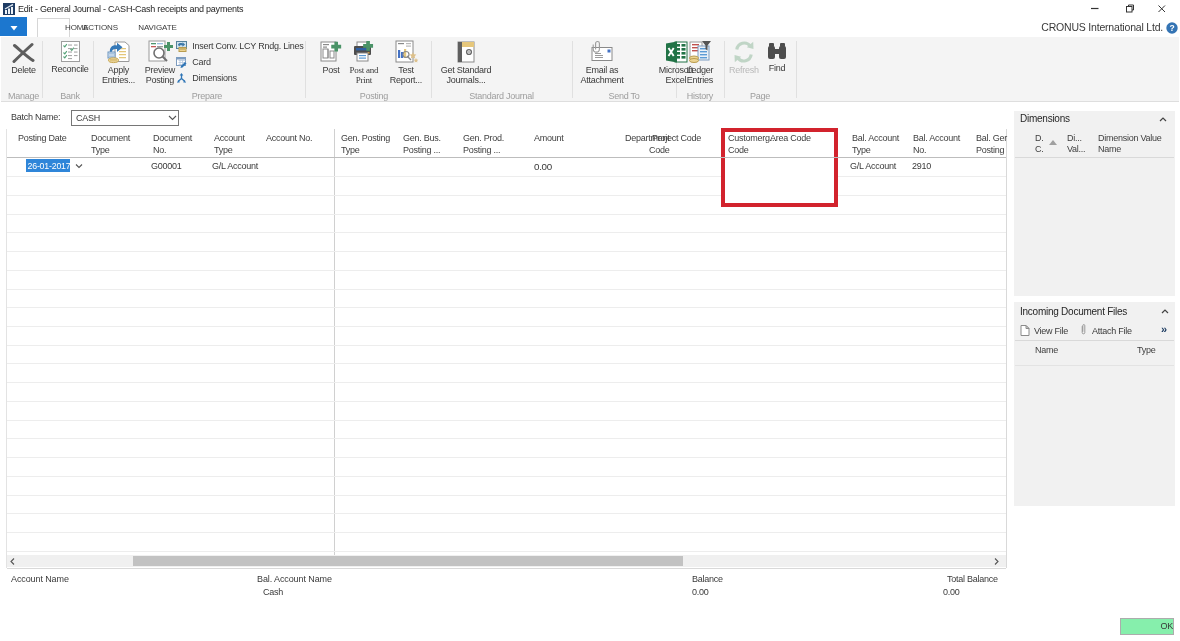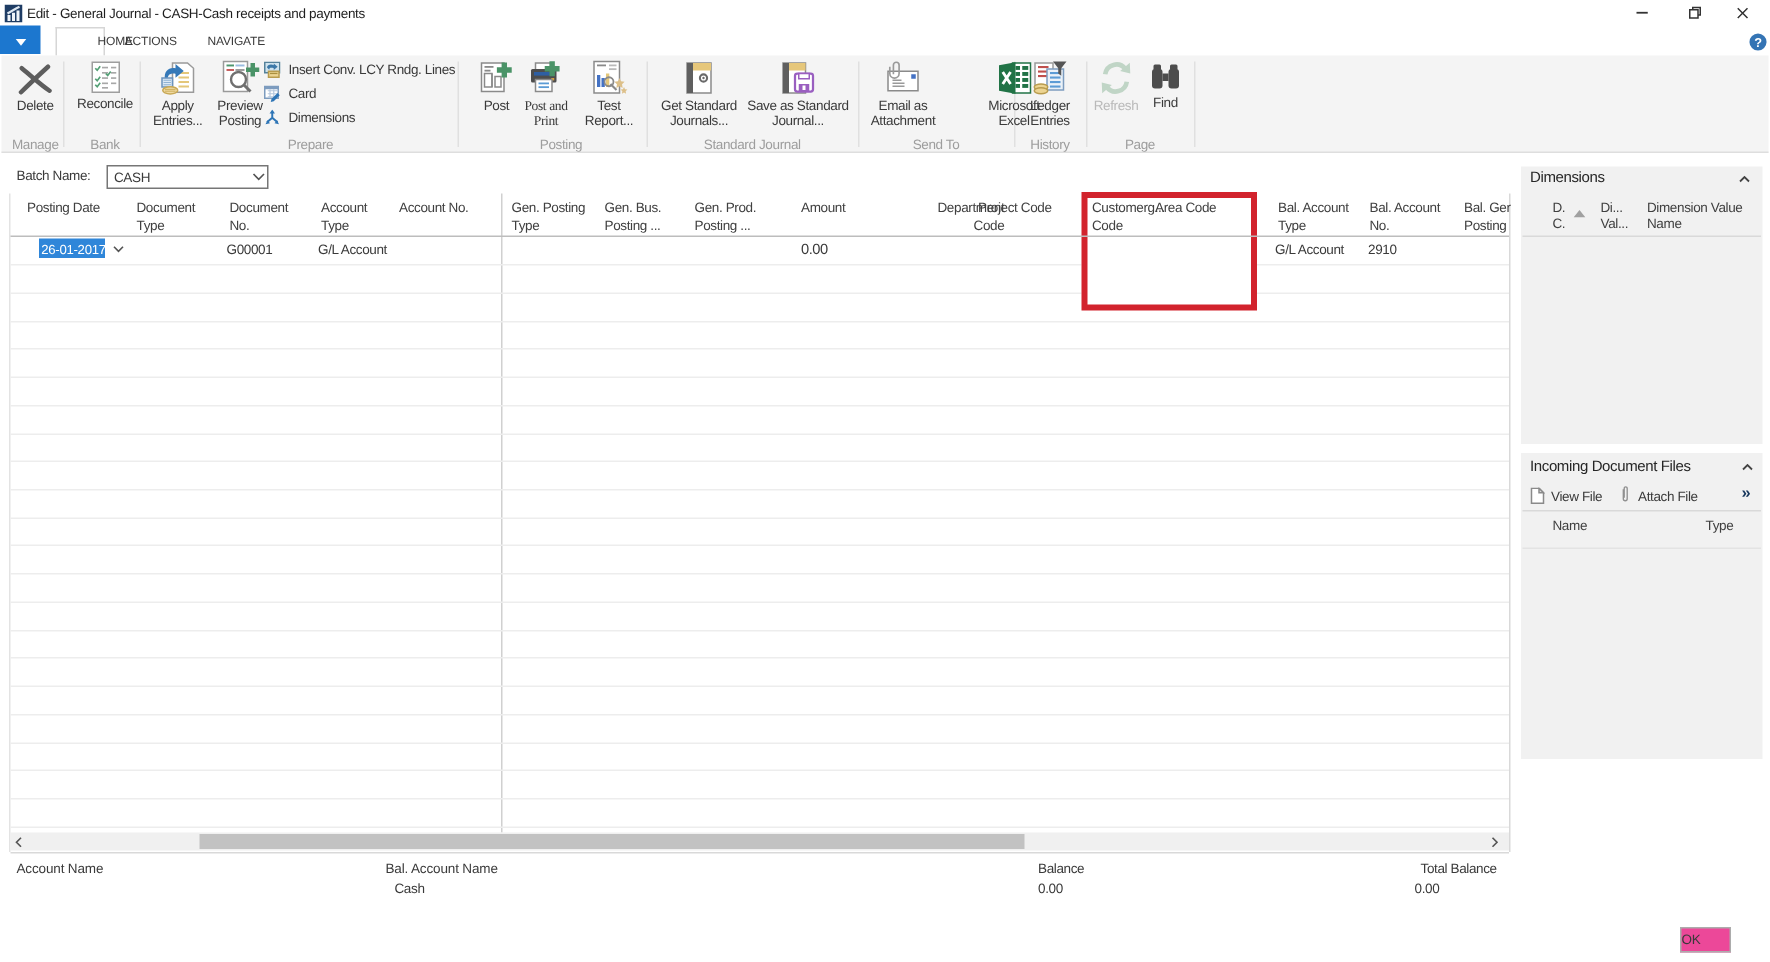--- a/index.html
+++ b/index.html
@@ -48,20 +48,21 @@
     </svg>
 
   <div class="abs" style="left:-1px;top:16px;width:27px;height:19px;background:#1c77cf;"></div>
   <svg class="abs" style="left:9px;top:25px" width="8" height="5" viewBox="0 0 8 5">
       <path d="M0.5 0 L7.5 0 L4 4.5 Z" fill="#fff"></path>
     </svg>
   <div class="abs" style="left:36px;top:17px;width:33px;height:19px;background:#fff;border:1px solid #d6d6d6;border-bottom:none;"></div>
   <div class="tab" style="left:36px;width:33px;text-align:center;padding-left:28px;">HOME</div>
   <div class="tab" style="left:81px;width:37px;text-align:center;">ACTIONS</div>
   <div class="tab" style="left:136px;width:41px;text-align:center;">NAVIGATE</div>
+  <div class="tab" style="left:1000px;width:162px;text-align:right;font-size:10.5px;letter-spacing:-0.2px;color:#3a3a3a;">CRONUS International Ltd.</div>
   <svg class="abs" style="left:1165px;top:21px" width="12" height="12" viewBox="0 0 12 12">
       <circle cx="6" cy="6" r="5.7" fill="#3474b4"></circle>
       <text x="6" y="9" font-size="8.5" font-weight="bold" fill="#fff" text-anchor="middle" font-family="Liberation Sans">?</text>
     </svg>
 
   <div id="ribbon">
 
     <div class="gsep" style="left:41px"></div>
     <div class="gsep" style="left:92px"></div>
     <div class="gsep" style="left:304px"></div>
@@ -209,32 +210,20 @@
       <svg class="ricon" width="22" height="24" viewBox="0 0 22 24">
           <rect x="3" y="2" width="16" height="20" fill="#fff" stroke="#8a8a8a"></rect>
           <rect x="3" y="2" width="4" height="20" fill="#5f5f5f"></rect>
           <rect x="7" y="2" width="12" height="5" fill="#e6c77b"></rect>
           <circle cx="14" cy="12" r="2.4" fill="#fff" stroke="#6a6a6a" stroke-width="1.4"></circle>
           <circle cx="14" cy="12" r="0.8" fill="#6a6a6a"></circle>
         </svg>
       <div class="lbl">Get Standard<br>Journals...</div>
     </div>
 
-    <div class="rbtn" style="left:495px;width:72px;">
-      <svg class="ricon" width="24" height="24" viewBox="0 0 24 24">
-          <rect x="2" y="2" width="15" height="20" fill="#fff" stroke="#8a8a8a"></rect>
-          <rect x="2" y="2" width="4" height="20" fill="#5f5f5f"></rect>
-          <rect x="6" y="2" width="11" height="5" fill="#e6c77b"></rect>
-          <rect x="10" y="9" width="12" height="12" rx="1.5" fill="#fff" stroke="#9a5fc0" stroke-width="1.5"></rect>
-          <rect x="12.5" y="9" width="7" height="3.5" fill="#fff" stroke="#9a5fc0"></rect>
-          <rect x="12.5" y="16" width="7" height="5" fill="#9a5fc0"></rect>
-          <rect x="15" y="17" width="2" height="3" fill="#fff"></rect>
-        </svg>
-      <div class="lbl">Save as Standard<br>Journal...</div>
-    </div>
     <div class="glabel" style="left:430px;width:141px;">Standard Journal</div>
 
     <div class="rbtn" style="left:573px;width:56px;">
       <svg class="ricon" width="28" height="24" viewBox="0 0 28 24">
           <rect x="4" y="7.5" width="20" height="13" fill="#fff" stroke="#8a8a8a"></rect>
           <rect x="19.5" y="9.5" width="3" height="3" fill="#4472c4"></rect>
           <path d="M7 13.5 h6 M7 15.5 h8 M7 17.5 h8" stroke="#9a9a9a"></path>
           <path d="M7.6 9.5 V3.4 a1.9 1.9 0 0 1 3.8 0 V9 a3.1 3.1 0 0 1 -6.2 0 V4.5" fill="none" stroke="#9a9a9a" stroke-width="1.1"></path>
         </svg>
       <div class="lbl">Email as<br>Attachment</div>
@@ -410,15 +399,15 @@
   <svg class="abs" style="left:1079px;top:322px" width="7" height="13" viewBox="0 0 7 13">
       <path d="M2.2 3.2 v6.3 a1.3 1.3 0 0 0 2.6 0 V2.6 a1 1 0 0 0 -2 0 V8.8" fill="none" stroke="#909090" stroke-width="0.9"></path>
     </svg>
   <div class="abs" style="left:1091px;top:325px;">Attach File</div>
   <div class="abs" style="left:1160px;top:322px;color:#16365c;font-weight:bold;font-size:11px;">»</div>
   <div class="abs" style="left:1014px;top:339px;width:159px;height:1px;background:#d9d9d9;"></div>
   <div class="abs" style="left:1034px;top:344px;color:#404040;">Name</div>
   <div class="abs" style="left:1136px;top:344px;color:#404040;">Type</div>
   <div class="abs" style="left:1014px;top:364px;width:159px;height:1px;background:#e3e3e3;"></div>
 
-  <div class="abs" style="left:1119px;top:617px;width:34px;height:17px;background:#ec4899;border:1px solid #acacac;text-align:left;line-height:15px;">OK</div>
+  <div class="abs" style="left:1119px;top:617px;width:54px;height:17px;background:#86efac;border:1px solid #acacac;text-align:right;line-height:15px;">OK</div>
 
 </div>
 
 </body></html>

